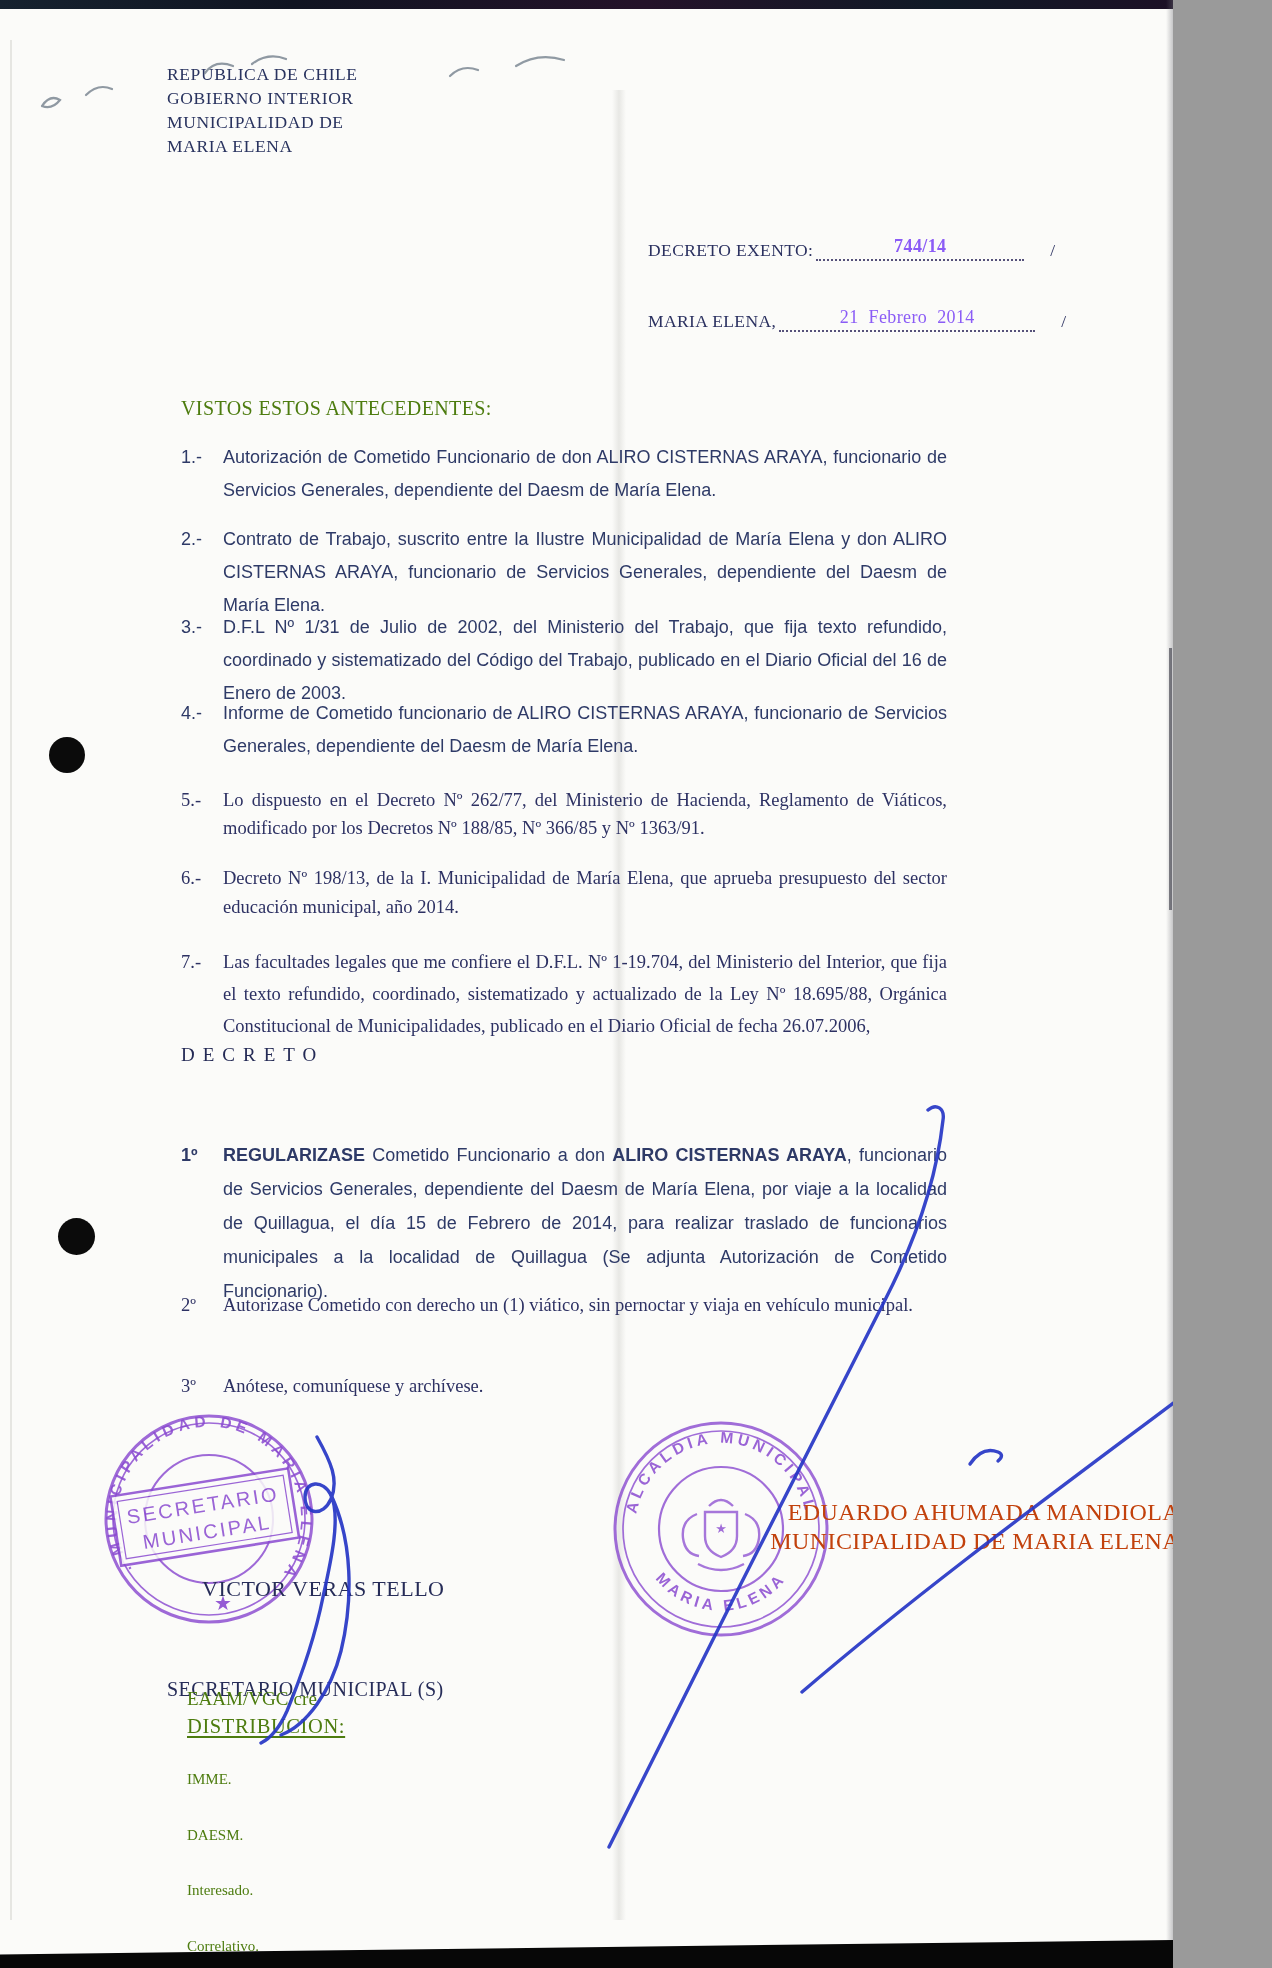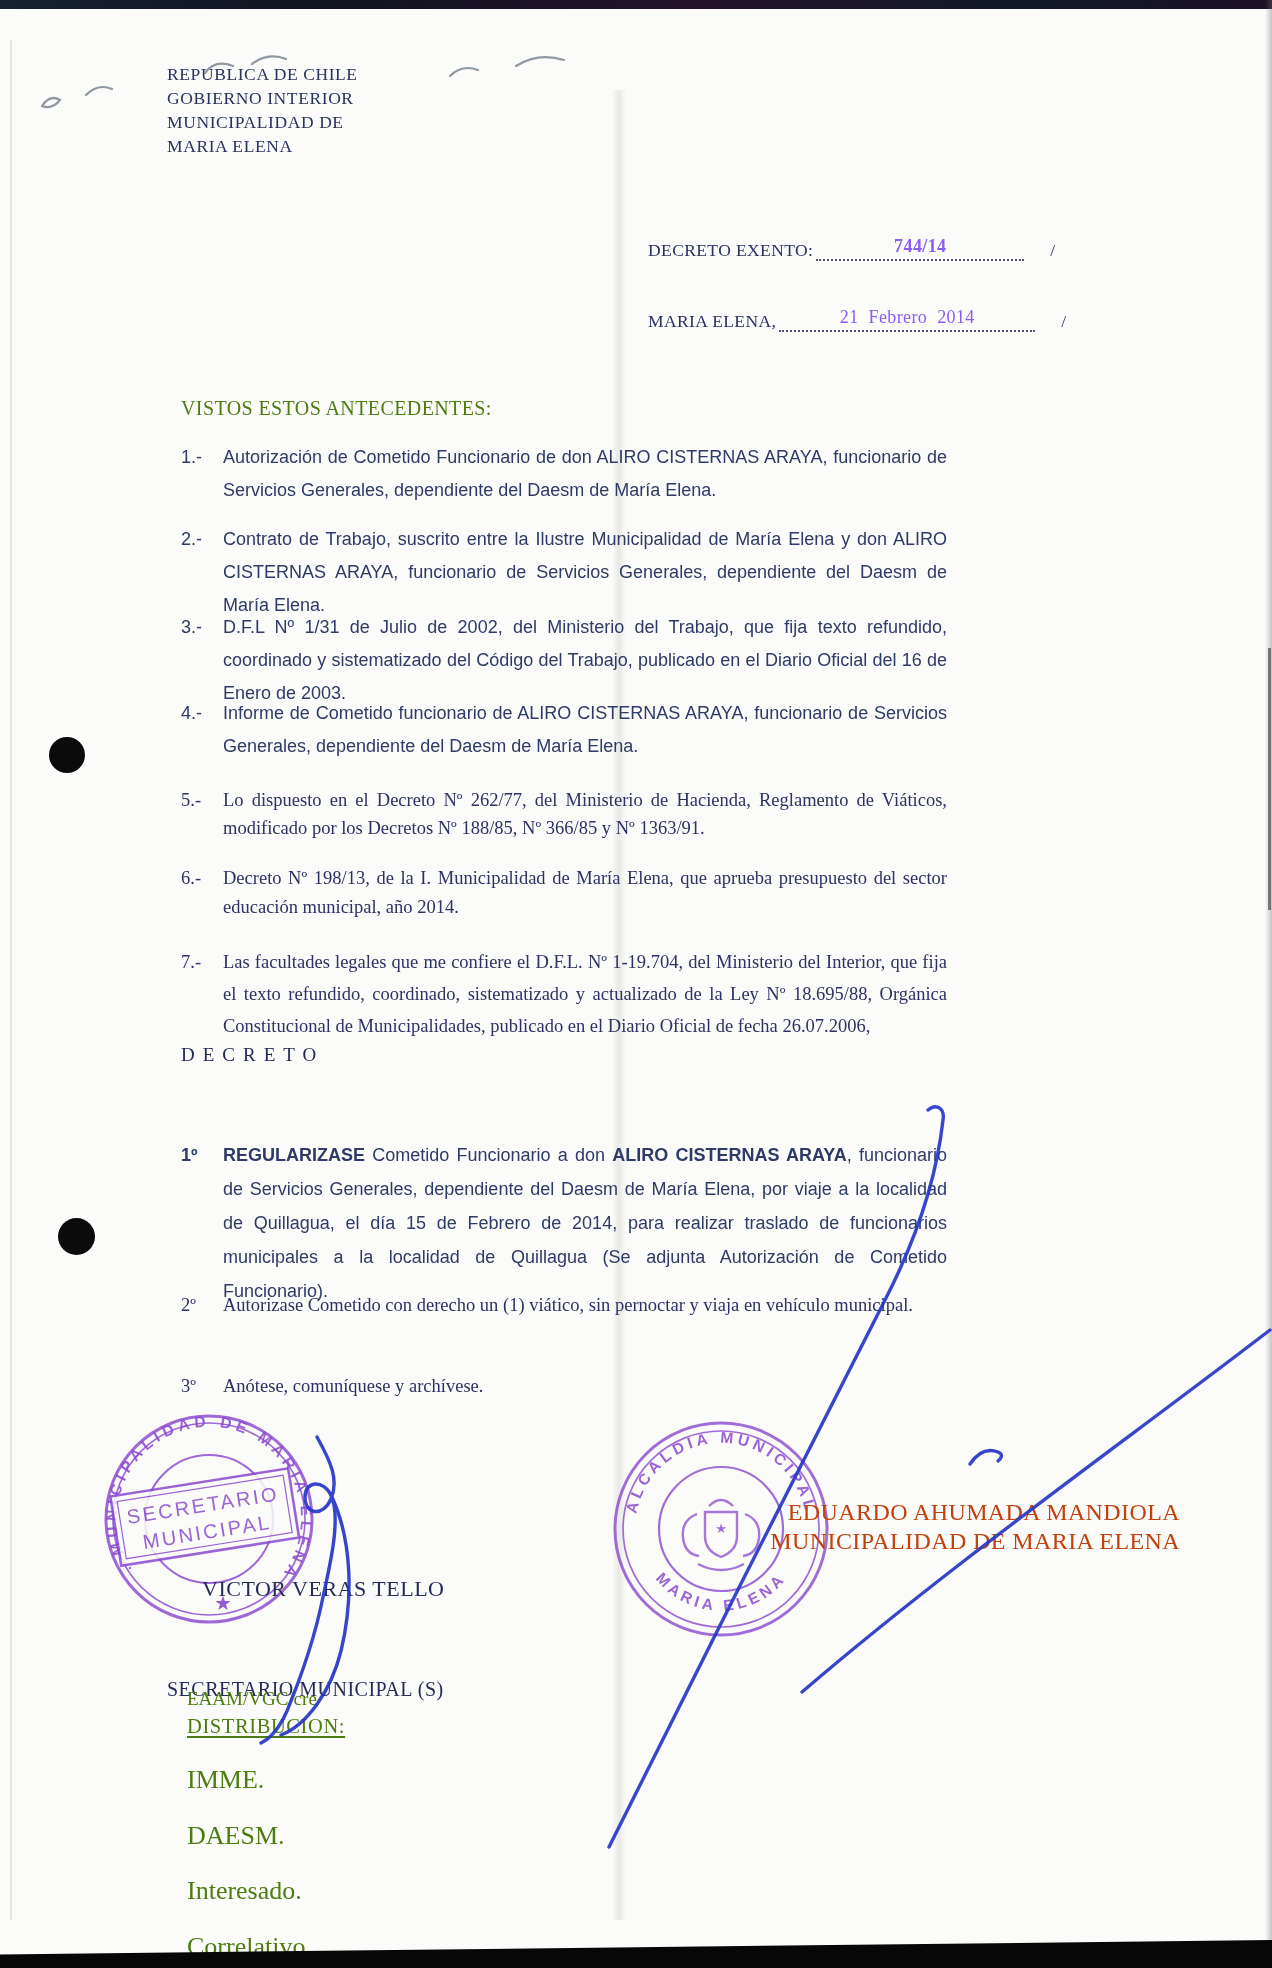--- a/index.html
+++ b/index.html
@@ -1,16 +1,16 @@
 <!DOCTYPE html>
 <html><head>
 <meta charset="utf-8">
 <style>
   html,body{margin:0;padding:0;background:#9a9a9a;}
-  #page{position:relative;width:1272px;height:1968px;background:#fbfbf9;overflow:hidden;
+  #page{position:relative;width:1173px;height:1968px;background:#fbfbf9;overflow:hidden;
         font-family:"Liberation Serif",serif;color:#2d3163;}
   
   .top-band{position:absolute;left:0;top:0;width:100%;height:9px;
     background:linear-gradient(90deg,#16222f,#101421 25%,#241229 55%,#101a26 80%,#1c1026);}
   .bottom-band{position:absolute;left:0;bottom:0;width:100%;height:34px;background:#070707;
     clip-path:polygon(0 60%,100% 18%,100% 100%,0 100%);}
   .bottom-tint{position:absolute;left:0;bottom:12px;width:100%;height:8px;
     background:linear-gradient(90deg,rgba(20,120,110,.35),rgba(90,40,140,.25) 40%,rgba(20,160,120,.3) 70%,rgba(240,220,40,.25));
     clip-path:polygon(0 90%,100% 0,100% 100%,0 100%);}
   .fold-line{position:absolute;left:612px;top:90px;width:14px;height:1830px;
@@ -40,21 +40,21 @@
   
   .sig-left-name{position:absolute;left:202px;top:1576px;font-size:22px;letter-spacing:.5px;color:#262c58;}
   .sig-left-title{position:absolute;left:167px;top:1678px;font-size:20px;letter-spacing:.5px;color:#262c58;}
   .sig-right{position:absolute;left:768px;top:1498px;width:412px;text-align:right;
     font-size:24px;line-height:28.5px;letter-spacing:.4px;color:#c2410c;}
   
   .footer{position:absolute;left:187px;top:1688px;color:#4d7c0f;}
   .footer .initials{font-size:19px;margin-bottom:5px;}
   .footer .dist{font-size:20.5px;letter-spacing:.6px;text-decoration:underline;
     text-decoration-thickness:2px;text-underline-offset:3px;margin-bottom:8px;}
-  .footer .dist-item{font-size:26px;line-height:27.5px;margin-top:28px;}
+  .footer .dist-item{font-size:15px;line-height:27.5px;margin-top:28px;}
   .overlay{position:absolute;left:0;top:0;pointer-events:none;}
 </style>
 </head>
 <body>
 
 <div id="page">
 
   <div class="top-band"></div>
   <div class="fold-line"></div>
   <div class="right-shadow"></div>

